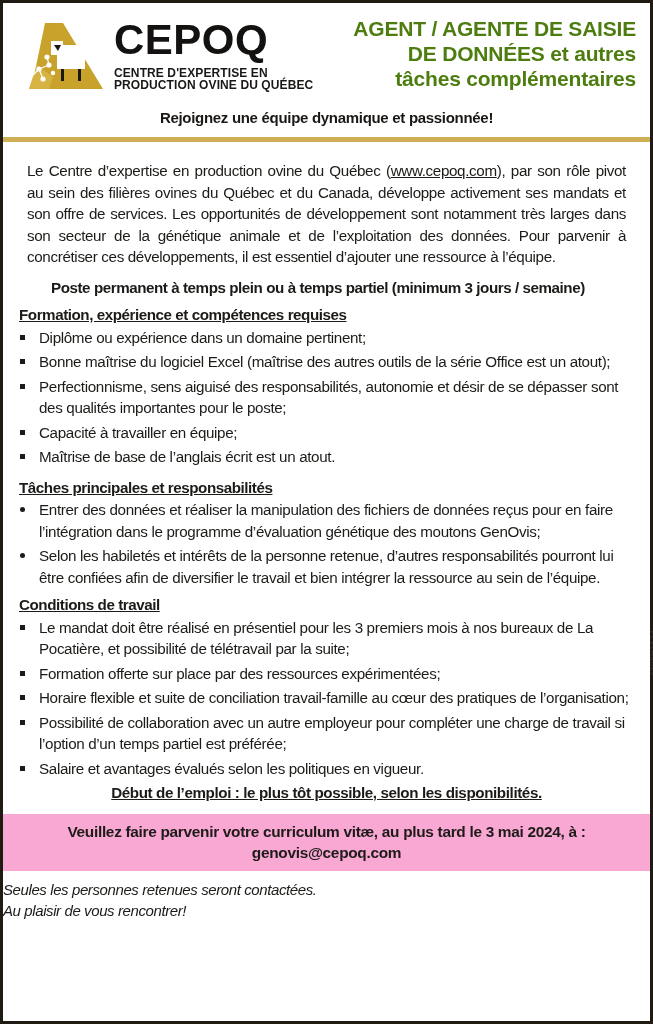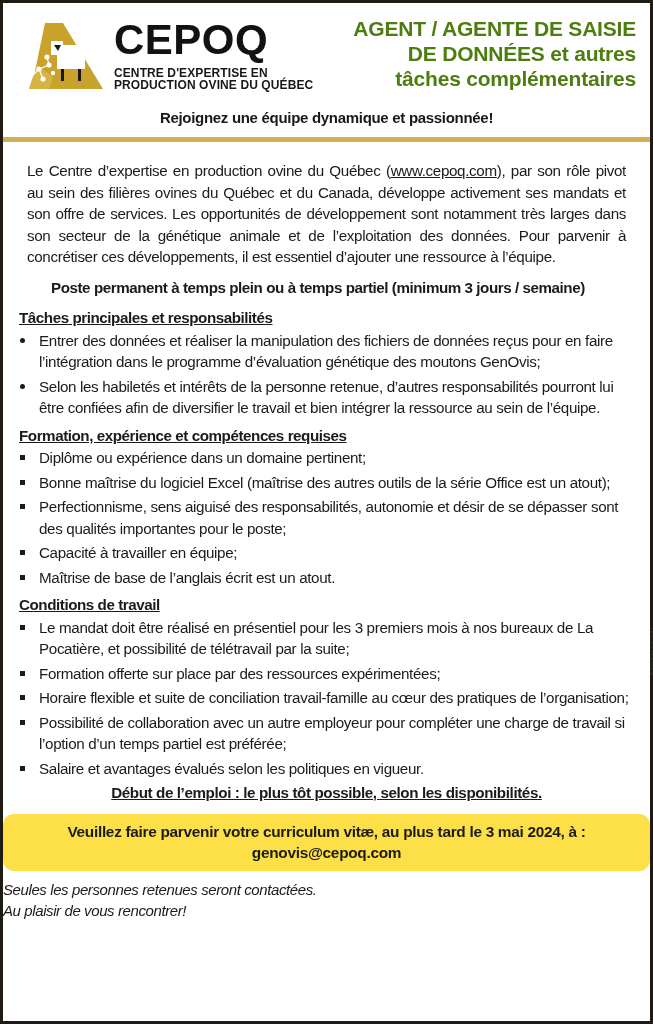--- a/index.html
+++ b/index.html
@@ -42,22 +42,22 @@
     }
     ul { list-style: none; margin: 1px 0 0 0; padding: 0; }
     li { position: relative; padding-left: 20px; margin-bottom: 3px; }
     .dot::before { content: ""; position: absolute; left: 1px; top: 8px; width: 5px; height: 5px; border-radius: 50%; background: #1d1b18; }
     .square::before { content: ""; position: absolute; left: 1px; top: 8px; width: 5px; height: 5px; background: #1d1b18; }
     .start {
       text-align: center; font-weight: 700; text-decoration: underline; margin-top: 3px;
       letter-spacing: -0.4px;
     }
     .apply-band {
-      background: #fde047; margin-top: 10px; padding: 7px 10px 8px 10px; text-align: center;
-      font-size: 15.4px; font-weight: 700; line-height: 21px; letter-spacing: -0.3px; border-radius: 11px;
+      background: #f9a8d4; margin-top: 10px; padding: 7px 10px 8px 10px; text-align: center;
+      font-size: 15.4px; font-weight: 700; line-height: 21px; letter-spacing: -0.3px;
     }
     .footer-note {
       text-align: left; font-style: italic; font-size: 15px; line-height: 21px;
       margin-top: 8px; letter-spacing: -0.4px;
     }
     .ref-code {
       position: absolute; right: 2px; top: 620px; transform: rotate(-90deg);
       transform-origin: right top; font-size: 8.5px; color: #333; white-space: nowrap;
       letter-spacing: 0.3px; width: 60px; text-align: center;
     }
@@ -103,35 +103,35 @@
   </div>
   <div class="tagline">Rejoignez une équipe dynamique et passionnée!</div>
   <div class="gold-rule"></div>
 
   <div class="content">
     <p class="intro"><span>Le Centre d’expertise en production ovine du Québec (</span><a>www.cepoq.com</a><span>), par son rôle pivot au sein des filières ovines du Québec et du Canada, développe activement ses mandats et son offre de services. Les opportunités de développement sont notamment très larges dans son secteur de la génétique animale et de l’exploitation des données. Pour parvenir à concrétiser ces développements, il est essentiel d’ajouter une ressource à l’équipe.</span></p>
 
     <div class="permanent">Poste permanent à temps plein ou à temps partiel (minimum 3 jours / semaine)</div>
 
     <div>
-      <div class="section-title">Tâches principales et responsabilités</div>
-      <ul>
-        <li class="dot"><span>Entrer des données et réaliser la manipulation des fichiers de données reçus pour en faire l’intégration dans le programme d’évaluation génétique des moutons GenOvis;</span></li>
-        <li class="dot"><span>Selon les habiletés et intérêts de la personne retenue, d’autres responsabilités pourront lui être confiées afin de diversifier le travail et bien intégrer la ressource au sein de l’équipe.</span></li>
-      </ul>
-    </div>
-
-    <div>
       <div class="section-title" style="margin-top:6px">Formation, expérience et compétences requises</div>
       <ul>
         <li class="square"><span>Diplôme ou expérience dans un domaine pertinent;</span></li>
         <li class="square"><span>Bonne maîtrise du logiciel Excel (maîtrise des autres outils de la série Office est un atout);</span></li>
         <li class="square"><span>Perfectionnisme, sens aiguisé des responsabilités, autonomie et désir de se dépasser sont des qualités importantes pour le poste;</span></li>
         <li class="square"><span>Capacité à travailler en équipe;</span></li>
         <li class="square"><span>Maîtrise de base de l’anglais écrit est un atout.</span></li>
+      </ul>
+    </div>
+
+    <div>
+      <div class="section-title">Tâches principales et responsabilités</div>
+      <ul>
+        <li class="dot"><span>Entrer des données et réaliser la manipulation des fichiers de données reçus pour en faire l’intégration dans le programme d’évaluation génétique des moutons GenOvis;</span></li>
+        <li class="dot"><span>Selon les habiletés et intérêts de la personne retenue, d’autres responsabilités pourront lui être confiées afin de diversifier le travail et bien intégrer la ressource au sein de l’équipe.</span></li>
       </ul>
     </div>
 
     <div>
       <div class="section-title" style="margin-top:6px">Conditions de travail</div>
       <ul>
         <li class="square"><span>Le mandat doit être réalisé en présentiel pour les 3 premiers mois à nos bureaux de La Pocatière, et possibilité de télétravail par la suite;</span></li>
         <li class="square"><span>Formation offerte sur place par des ressources expérimentées;</span></li>
         <li class="square"><span>Horaire flexible et suite de conciliation travail-famille au cœur des pratiques de l’organisation;</span></li>
         <li class="square"><span>Possibilité de collaboration avec un autre employeur pour compléter une charge de travail si l’option d’un temps partiel est préférée;</span></li>

